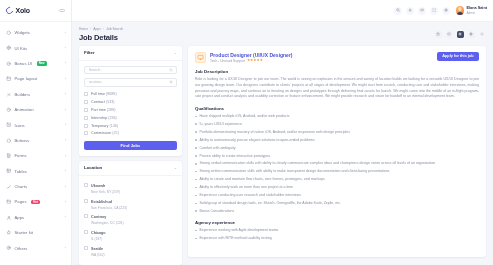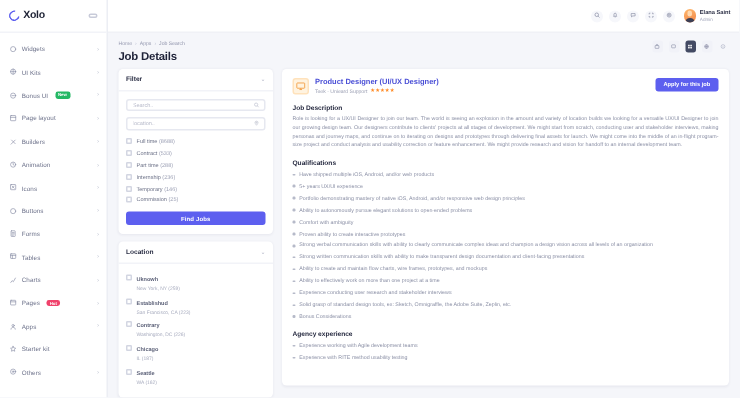--- a/index.html
+++ b/index.html
@@ -89,21 +89,21 @@
     content:"";position:absolute;left:50%;top:14%;
     width:3.4px;height:3.4px;border-radius:50%;
     transform:translateX(-50%);background:#ffd9b0;z-index:2;
   }
   .user-meta { line-height:1.25; }
   .user-name { font-size:3.8px; font-weight:700; color:#2b2f45; white-space:nowrap;}
   .user-role { font-size:3.1px; color:#a3a7bc; white-space:nowrap;}
 
   
   .pagehead {
-    display:flex;align-items:flex-start;justify-content:space-between;
+    display:flex;align-items:center;justify-content:space-between;
     padding:5px 7px 4px 7px;
   }
   .crumbs { font-size:3.4px; color:#9599b0; display:flex; gap:2px; align-items:center; margin-bottom:1.5px;}
   .crumbs .sep { color:#c4c7d6; }
   .crumbs .cur { color:#8f93ab; }
   .page-title { font-size:7.6px; font-weight:700; color:#1f2339; letter-spacing:-.15px; }
   .head-tools { display:flex; gap:3.5px; align-items:center; }
   .ht {
     width:7.5px;height:7.5px;border-radius:1.8px;background:#f1f2f8;
     display:flex;align-items:center;justify-content:center;color:#8287a0;

